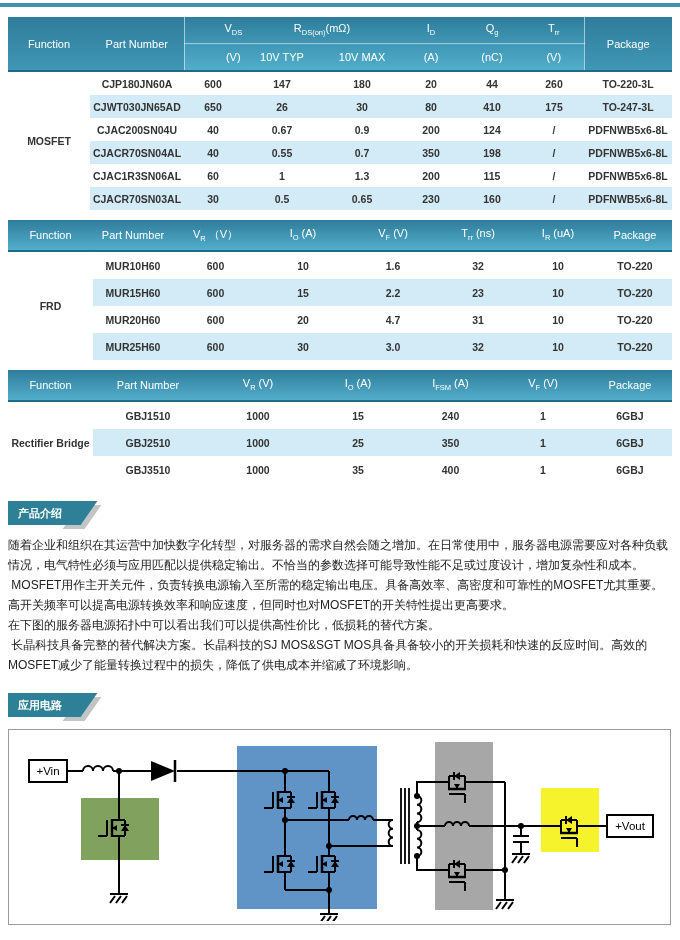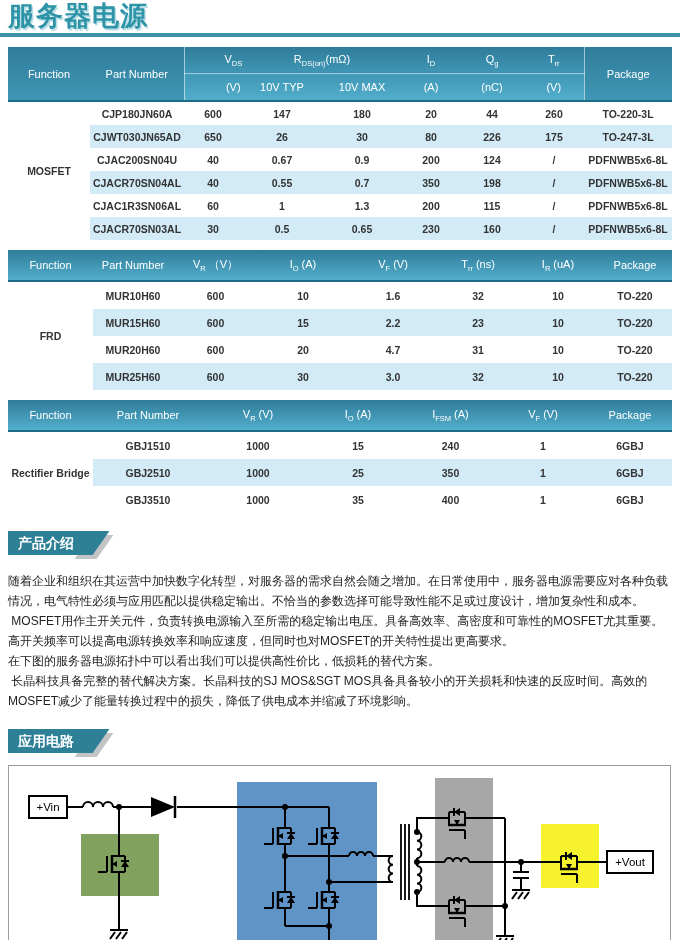--- a/index.html
+++ b/index.html
@@ -25,43 +25,42 @@
   th.gr{border-right:1px solid rgba(255,255,255,.55);text-align:center;}
   td{font-size:10.5px;font-weight:bold;color:#333;text-align:center;padding:0;}
   #tbl-mosfet tbody td{height:23px;}
   #tbl-frd tbody td{height:27px;}
   #tbl-rect tbody td{height:27px;}
   tbody tr:nth-child(even) td{background:#D2EBF6;}
   td.fn-cell{background:#fff !important;font-size:10.5px;font-weight:bold;color:#333;margin-left:45px;}
 
   
   .tag{position:relative;display:inline-block;margin:18px 0 0 8px;background:#2E8096;
-       color:#fff;font-size:14px;font-weight:bold;padding:4px 14px 4px 10px;line-height:16px;}
+       color:#fff;font-size:11px;font-weight:bold;padding:4px 14px 4px 10px;line-height:16px;}
   .tag::before{content:"";position:absolute;top:4px;right:-17px;width:22px;height:100%;
        background:#c2c4c5;transform:skewX(-35deg);z-index:0;}
   .tag::after{content:"";position:absolute;top:0;right:-13px;width:22px;height:100%;
        background:#2E8096;transform:skewX(-35deg);z-index:1;}
   .tag span{position:relative;z-index:2;}
 
-  .intro{margin:16px 8px 0 8px;}
+  .intro{margin:10px 8px 0 8px;}
   .intro p{margin:0;font-size:12px;line-height:20px;color:#222;white-space:pre-wrap;}
 
   
   .panel{margin:12px 8px 0 8px;width:661px;height:194px;border:1.5px solid #9b9b9b;background:#fff;}
   .panel svg{display:block;}
   .w{stroke:#000;stroke-width:2;fill:none;}
   .w3{stroke:#000;stroke-width:2.5;fill:none;}
   .core{stroke:#000;stroke-width:1.8;fill:none;}
 </style>
 </head>
 <body>
 
 <div class="page">
 
-  <h1 class="title">服务器电源</h1>
   <div class="title-bar"></div>
 
   
   <table id="tbl-mosfet">
     <colgroup>
       <col style="width:82px">
         <col style="width:94px">
         <col style="width:58px">
         <col style="width:80px">
       <col style="width:80px">
@@ -101,21 +100,21 @@
           <td>44</td>
           <td>260</td>
           <td>TO-220-3L</td>
         </tr>
         <tr>
           <td>CJWT030JN65AD</td>
           <td>650</td>
           <td>26</td>
           <td>30</td>
           <td>80</td>
-          <td>226</td>
+          <td>410</td>
           <td>175</td>
           <td>TO-247-3L</td>
         </tr>
         <tr>
           <td>CJAC200SN04U</td>
           <td>40</td>
           <td>0.67</td>
           <td>0.9</td>
           <td>200</td>
           <td>124</td>

